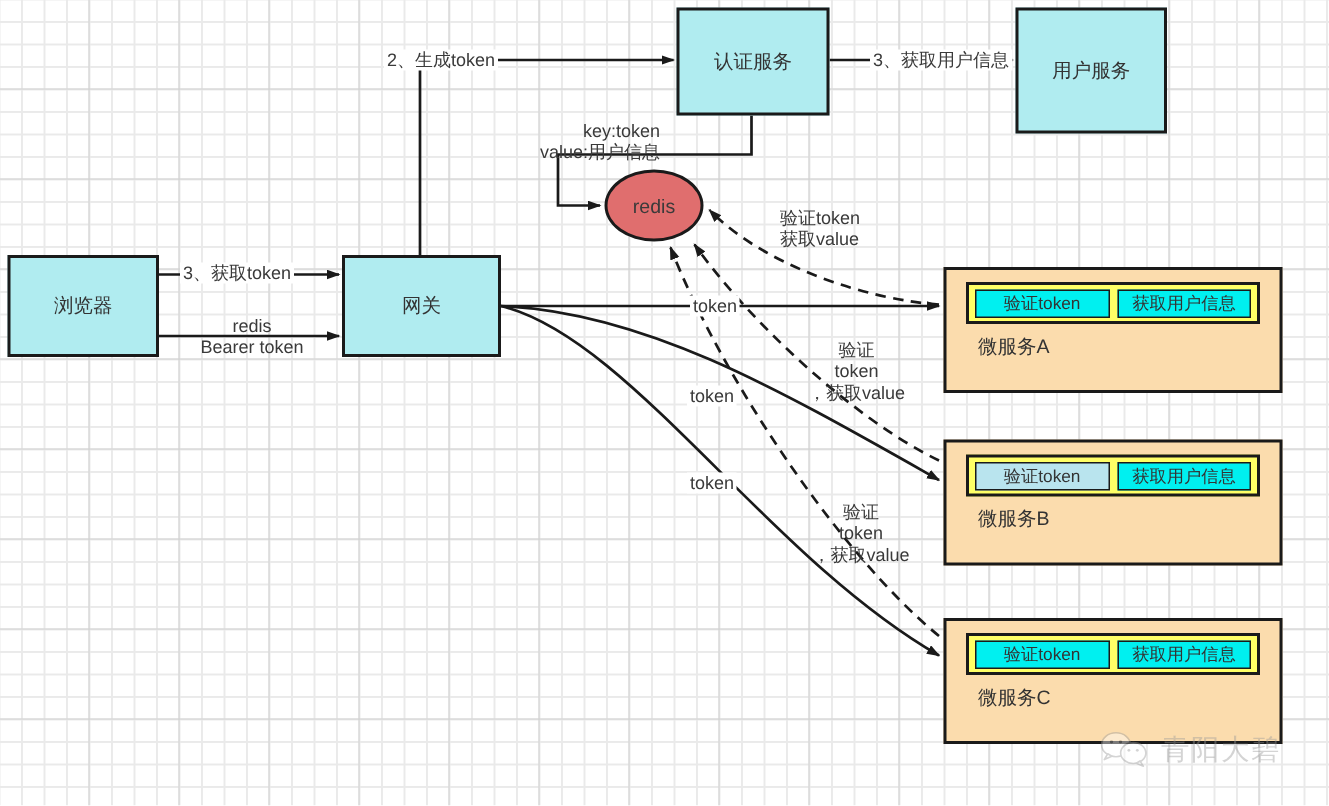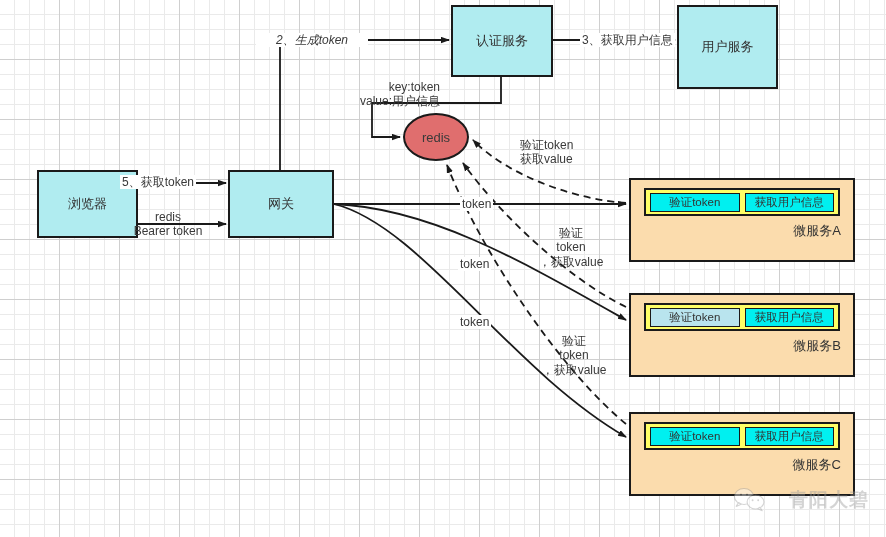--- a/index.html
+++ b/index.html
@@ -76,42 +76,42 @@
     box-sizing: border-box;
     display: flex;
     align-items: center;
     justify-content: center;
     font-size: 11.5px;
     color: #333333;
   }
   .ms-label {
     position: absolute;
     left: 0;
-    right: 12px;
+    right: 0;
     top: 42px;
-    text-align: right;
+    text-align: left;
     font-size: 13px;
     color: #333333;
+    padding-left: 21px;
   }
   .lbl {
     position: absolute;
     font-size: 12px;
     color: #3a3a3a;
     line-height: 1.2;
     white-space: pre;
   }
   .lbl-c { text-align: center; }
   .lbl-r { text-align: right; }
   .watermark {
     position: absolute;
     display: flex;
     align-items: flex-start;
-    gap: 22px;
+    gap: 7px;
     opacity: 0.42;
-    font-weight: bold;
   }
   .wm-text {
     font-size: 19px;
     color: #9a9a9a;
     letter-spacing: 1px;
   }
 </style>
 </head>
 <body>
 
@@ -149,21 +149,21 @@
     <g stroke="#1a1a1a" stroke-width="1.8" fill="none" stroke-dasharray="7,5">
 
       <path d="M626,203 C580,200 510,178 473,140" marker-end="url(#arrowd)"></path>
 
       <path d="M626,307 C570,280 500,215 463,163" marker-end="url(#arrowd)"></path>
 
       <path d="M626,424 C560,370 480,250 447,165" marker-end="url(#arrowd)"></path>
     </g>
   </svg>
 
-  <div class="node box-blue" style="left:5px; top:170px; width:101px; height:68px;margin-left:32px;">
+  <div class="node box-blue" style="left:5px; top:170px; width:101px; height:68px;">
     <span>浏览器</span>
   </div>
 
   <div class="node box-blue" style="left:228px; top:170px; width:106px; height:68px;">
     <span>网关</span>
   </div>
 
   <div class="node box-blue" style="left:451px; top:5px; width:102px; height:72px;">
     <span>认证服务</span>
   </div>
@@ -205,26 +205,26 @@
       <div class="chip" style="background:#00f0f0;">
         <span>验证token</span>
       </div>
       <div class="chip" style="background:#00f0f0;">
         <span>获取用户信息</span>
       </div>
     </div>
     <div class="ms-label">微服务C</div>
   </div>
 
-  <div class="lbl" style="left:120px; top:175px; background:#fff; padding:0 2px;">5、获取token</div>
+  <div class="lbl" style="left:120px; top:175px; background:#fff; padding:0 2px;">3、获取token</div>
 
   <div class="lbl lbl-c" style="left:120px; top:210px; width:96px;">redis
 Bearer token</div>
 
-  <div class="lbl" style="left:256px; top:33px; background:#fff; padding:0 20px;font-style:italic;">2、生成token</div>
+  <div class="lbl" style="left:256px; top:33px; background:#fff; padding:0 2px;">2、生成token</div>
 
   <div class="lbl" style="left:580px; top:33px; background:#fff; padding:0 2px;">3、获取用户信息</div>
 
   <div class="lbl lbl-r" style="left:355px; top:80px; width:85px;">key:token
 value:用户信息</div>
 
   <div class="lbl" style="left:460px; top:197px; background:#fff; padding:0 2px;">token</div>
 
   <div class="lbl" style="left:458px; top:257px; background:#fff; padding:0 2px;">token</div>
 

